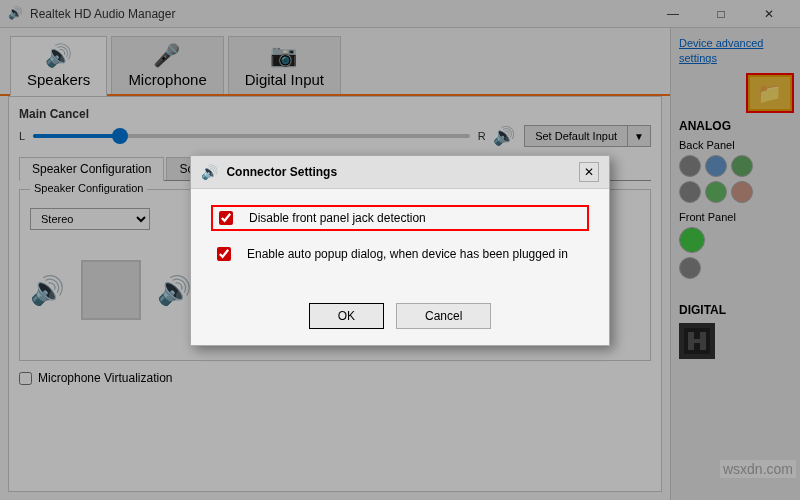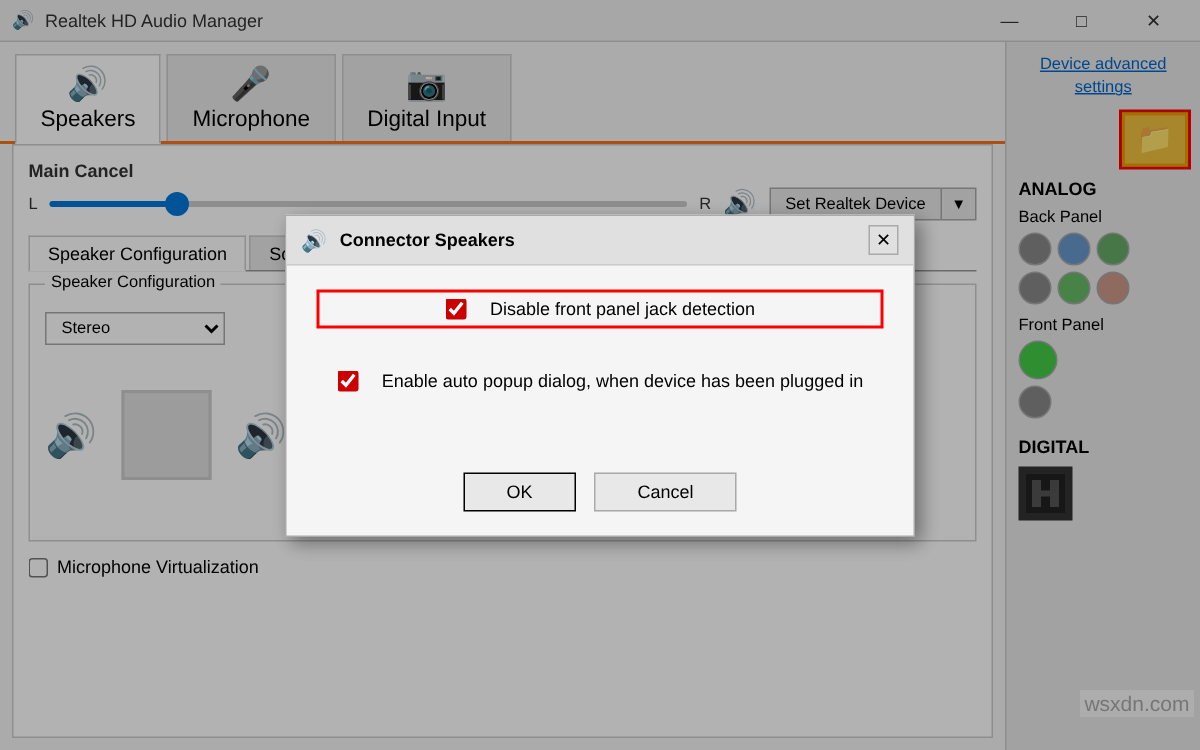--- a/index.html
+++ b/index.html
@@ -208,38 +208,37 @@
       flex-direction: column;
       padding: 8px;
     }
     .device-advanced-link {
       color: #0066cc;
       text-decoration: underline;
       font-size: 11px;
       cursor: pointer;
       margin-bottom: 8px;
       line-height: 1.4;
-      text-align: center;
     }
     .analog-section { }
     .analog-title { font-size: 12px; font-weight: bold; margin-bottom: 6px; }
     .panel-label { font-size: 11px; margin-bottom: 4px; font-weight: normal; }
     .connector-row {
       display: flex;
       gap: 4px;
       margin-bottom: 4px;
       flex-wrap: wrap;
     }
     .connector-dot {
       width: 22px; height: 22px;
       border-radius: 50%;
       border: 1px solid #aaa;
       cursor: pointer;
     }
-    .digital-section { margin-top: 8px; }
+    .digital-section { margin-top: 20px; }
     .digital-title { font-size: 12px; font-weight: bold; margin-bottom: 6px; }
     .digital-input-icon {
       width: 36px; height: 36px;
       background: #333;
       display: flex; align-items: center; justify-content: center;
       color: white; font-size: 10px;
     }
 
     
     .folder-icon-box {
@@ -288,23 +287,22 @@
       display: flex; align-items: center; justify-content: center;
       font-size: 12px;
     }
     .modal-content {
       padding: 16px 20px;
     }
     .modal-checkbox-row {
       display: flex;
       align-items: center;
       gap: 16px;
-      margin-bottom: 24px;
+      margin-bottom: 12px;
       font-size: 12px;
-      justify-content: center;
     }
     .modal-checkbox-row input[type=checkbox] {
       width: 14px; height: 14px;
       accent-color: #cc0000;
     }
     .modal-checkbox-label-highlighted {
       background: transparent;
       color: #000;
     }
     .modal-checkbox-row.primary-row {
@@ -389,21 +387,21 @@
         <div class="volume-label">Main Cancel</div>
         <div class="volume-row">
           <span class="vol-lr">L</span>
           <div class="volume-slider">
             <div class="volume-slider-track"></div>
             <div class="volume-thumb"></div>
           </div>
           <span class="vol-lr">R</span>
           <span class="volume-icon">🔊</span>
           <div class="set-default-btn">
-            <span class="set-default-text">Set Realtek Device</span>
+            <span class="set-default-text">Set Default Input</span>
             <span class="set-default-arrow">▼</span>
           </div>
         </div>
       </div>
 
       <div class="sub-tabs">
         <div class="sub-tab active">
           <span>Speaker Configuration</span>
         </div>
         <div class="sub-tab">
@@ -500,21 +498,21 @@
     </div>
   </div>
 
 </div>
 
 <div class="modal-overlay">
   <div class="modal">
     <div class="modal-titlebar">
       <div class="modal-title-left">
         <span class="modal-icon">🔊</span>
-        <span class="modal-title-text">Connector Speakers</span>
+        <span class="modal-title-text">Connector Settings</span>
       </div>
       <button class="modal-close-btn">✕</button>
     </div>
     <div class="modal-content">
       <div class="modal-checkbox-row primary-row">
         <input type="checkbox" checked="" style="">
         <label class="modal-checkbox-label-highlighted">Disable front panel jack detection</label>
       </div>
       <div class="modal-checkbox-row secondary-row">
         <input type="checkbox" checked="" style="">

